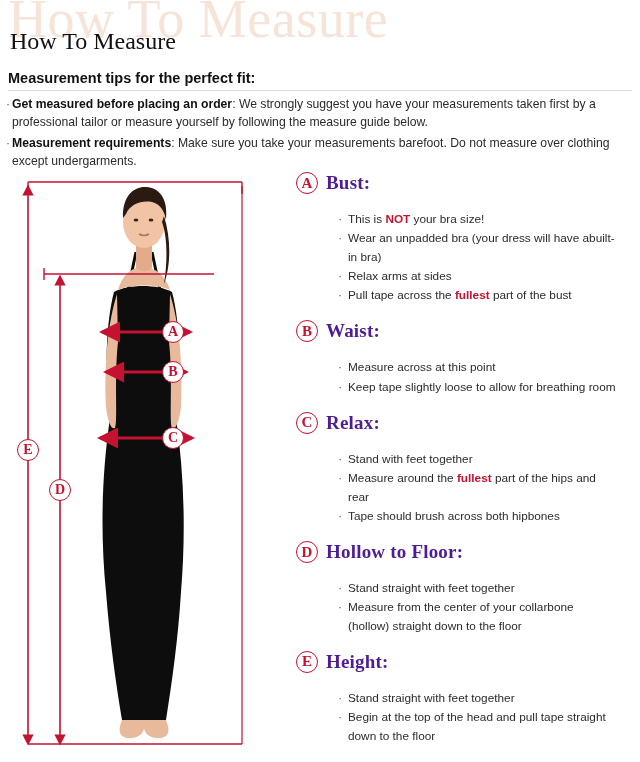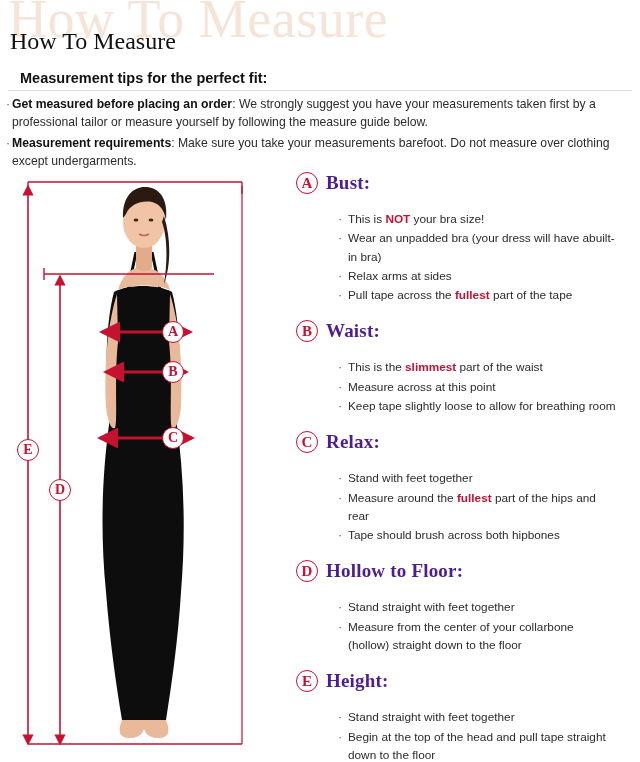--- a/index.html
+++ b/index.html
@@ -27,21 +27,21 @@
   #page-title {
     position:absolute;
     top:28px; left:10px;
     font-family:"Liberation Serif", serif;
     font-size:24px;
     color:#111;
     z-index:2;
   }
   #tips-heading {
     position:absolute;
-    top:70px; left:20px;
+    top:70px; left:8px;
     font-size:14.5px;
     font-weight:bold;
     color:#111;
     z-index:2;
   }
   #divider {
     position:absolute;
     top:90px; left:8px; width:624px;
     border-top:1px solid #d9d9d9;
     z-index:1;
@@ -218,31 +218,30 @@
 
   <div class="section">
     <div class="sec-head">
       <div class="badge">A</div>
       <div class="sec-title">Bust:</div>
     </div>
     <ul class="sec-items">
       <li><span>This is </span><em>NOT</em><span> your bra size!</span></li>
       <li><span>Wear an unpadded bra (your dress will have abuilt-in bra)</span><em></em><span></span></li>
       <li><span>Relax arms at sides</span><em></em><span></span></li>
-      <li><span>Pull tape across the </span><em>fullest</em><span> part of the tape</span></li>
+      <li><span>Pull tape across the </span><em>fullest</em><span> part of the bust</span></li>
     </ul>
   </div>
 
   <div class="section">
     <div class="sec-head">
       <div class="badge">B</div>
       <div class="sec-title">Waist:</div>
     </div>
     <ul class="sec-items">
-      <li><span>This is the </span><em>slimmest</em><span> part of the waist</span></li>
       <li><span>Measure across at this point</span><em></em><span></span></li>
       <li><span>Keep tape slightly loose to allow for breathing room</span><em></em><span></span></li>
     </ul>
   </div>
 
   <div class="section">
     <div class="sec-head">
       <div class="badge">C</div>
       <div class="sec-title">Relax:</div>
     </div>

